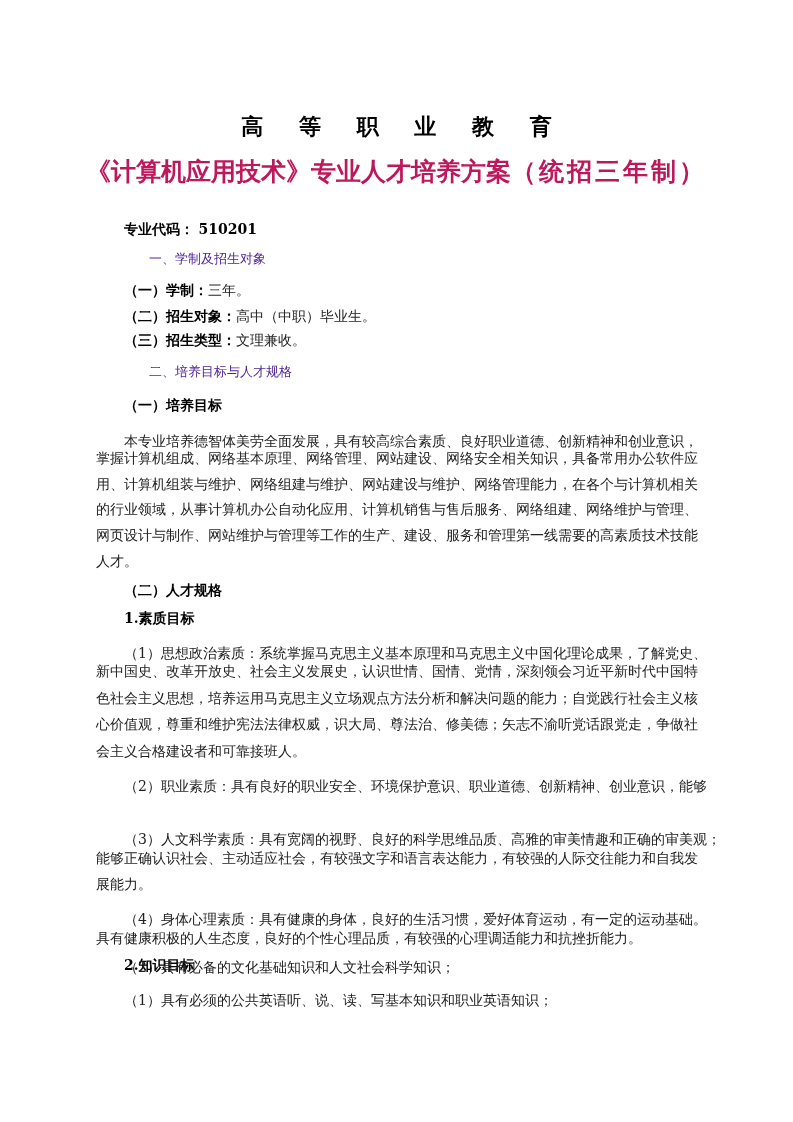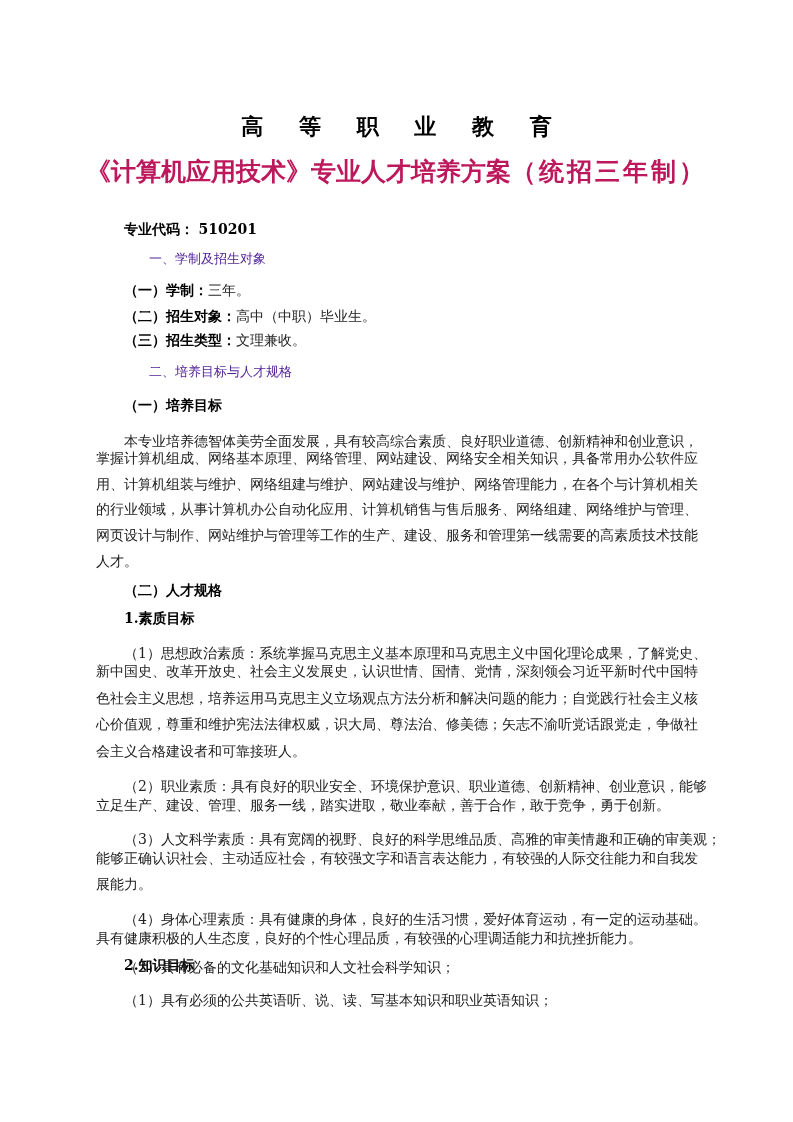--- a/index.html
+++ b/index.html
@@ -60,21 +60,20 @@
   <div class="sub b" style="top:581px;">（二）人才规格</div>
   <div class="sub b" style="top:609px;">1.素质目标</div>
 
   <div class="line ind just" style="top:636px;">（1）思想政治素质：系统掌握马克思主义基本原理和马克思主义中国化理论成果，了解党史、</div>
   <div class="line just" style="top:662px;">新中国史、改革开放史、社会主义发展史，认识世情、国情、党情，深刻领会习近平新时代中国特</div>
   <div class="line just" style="top:715px;">心价值观，尊重和维护宪法法律权威，识大局、尊法治、修美德；矢志不渝听党话跟党走，争做社</div>
   <div class="line just" style="top:689px;">色社会主义思想，培养运用马克思主义立场观点方法分析和解决问题的能力；自觉践行社会主义核</div>
   <div class="line" style="top:742px;">会主义合格建设者和可靠接班人。</div>
 
   <div class="line ind just" style="top:769px;">（2）职业素质：具有良好的职业安全、环境保护意识、职业道德、创新精神、创业意识，能够</div>
-  <div class="line" style="top:796px;">立足生产、建设、管理、服务一线，踏实进取，敬业奉献，善于合作，敢于竞争，勇于创新。</div>
 
   <div class="line ind just" style="top:822px;">（3）人文科学素质：具有宽阔的视野、良好的科学思维品质、高雅的审美情趣和正确的审美观；</div>
   <div class="line just" style="top:849px;">能够正确认识社会、主动适应社会，有较强文字和语言表达能力，有较强的人际交往能力和自我发</div>
   <div class="line" style="top:875px;">展能力。</div>
 
   <div class="line ind just" style="top:902px;">（4）身体心理素质：具有健康的身体，良好的生活习惯，爱好体育运动，有一定的运动基础。</div>
   <div class="line" style="top:929px;">具有健康积极的人生态度，良好的个性心理品质，有较强的心理调适能力和抗挫折能力。</div>
 
   <div class="sub b" style="top:956px;">2.知识目标</div>
   <div class="line ind" style="top:983px;">（1）具有必须的公共英语听、说、读、写基本知识和职业英语知识；</div>

